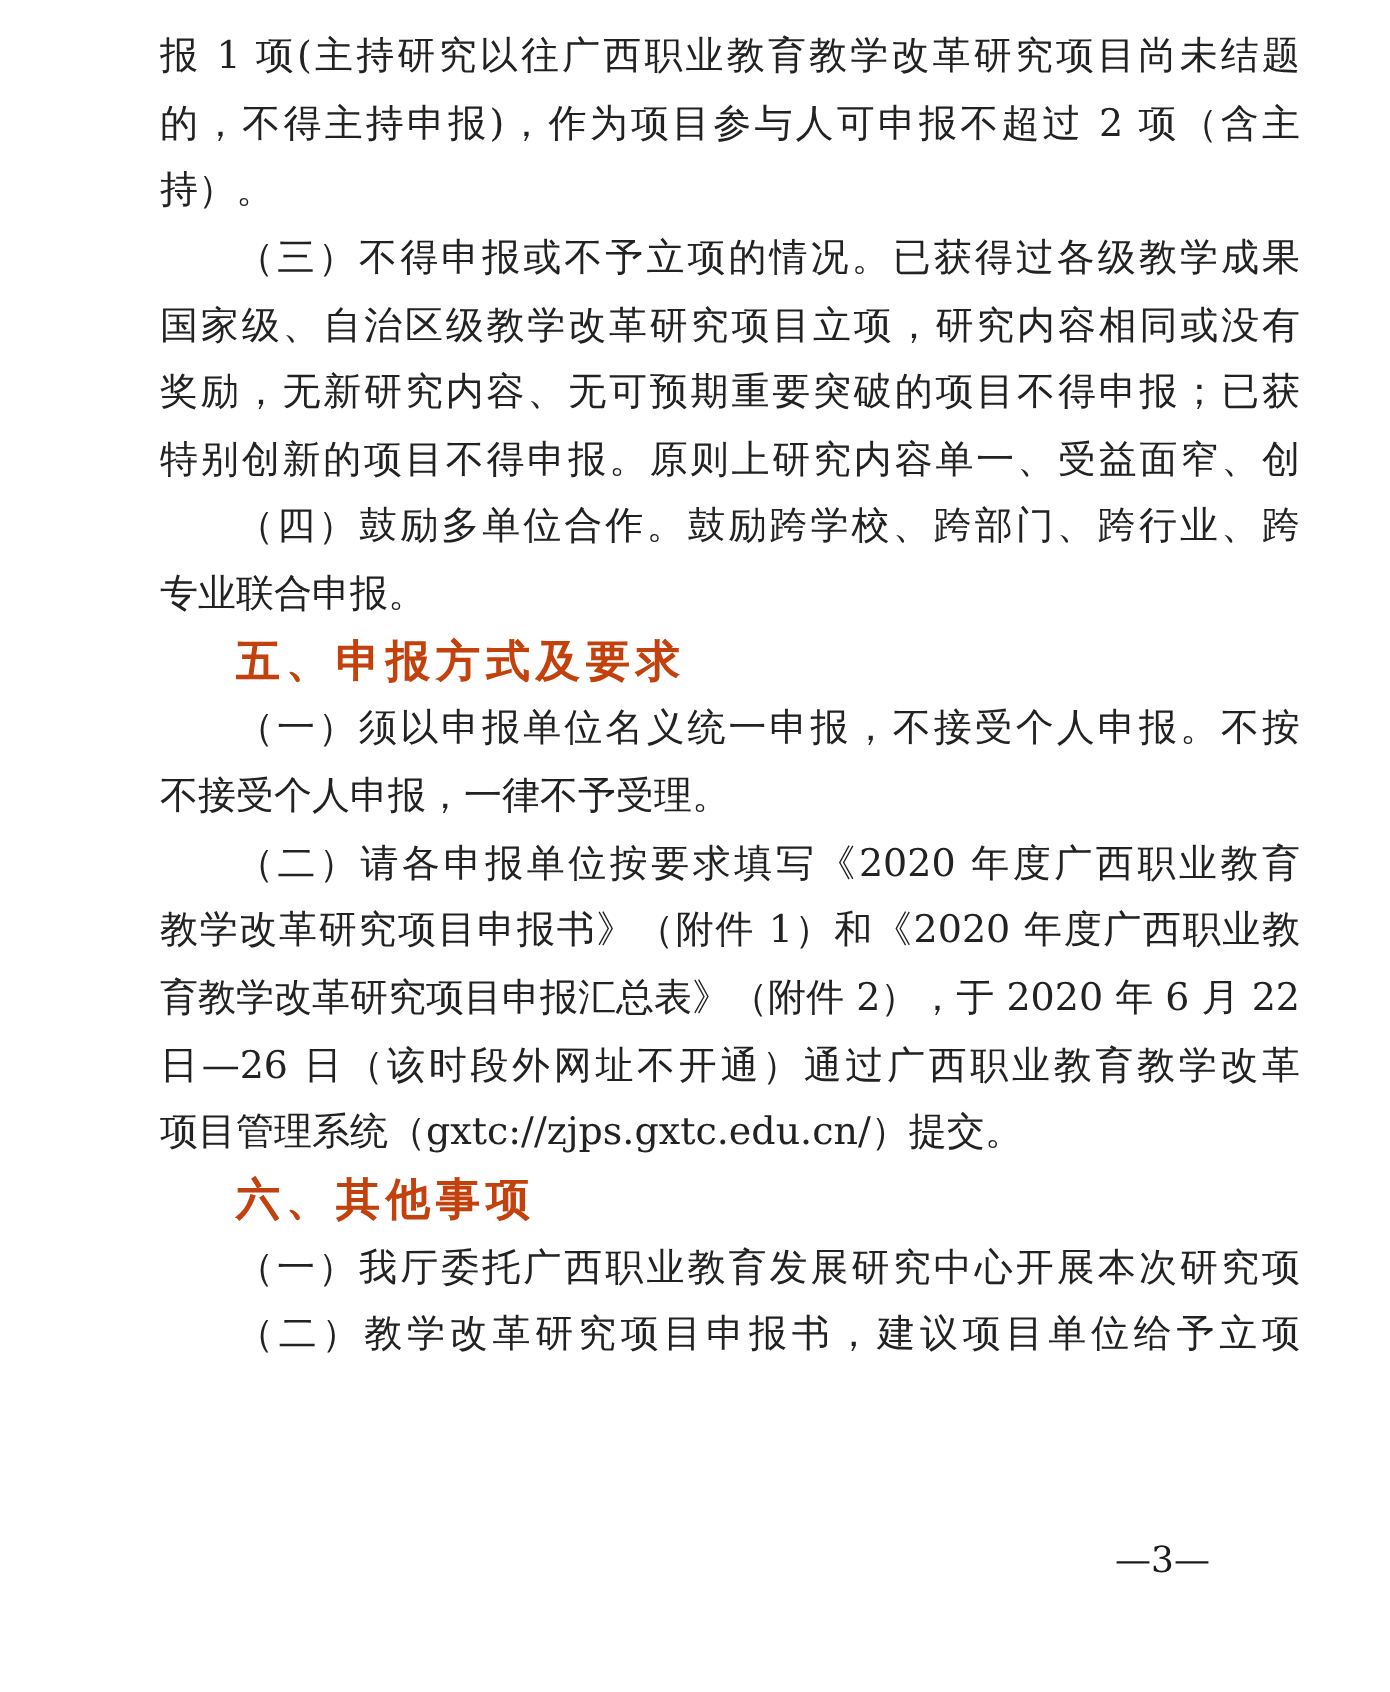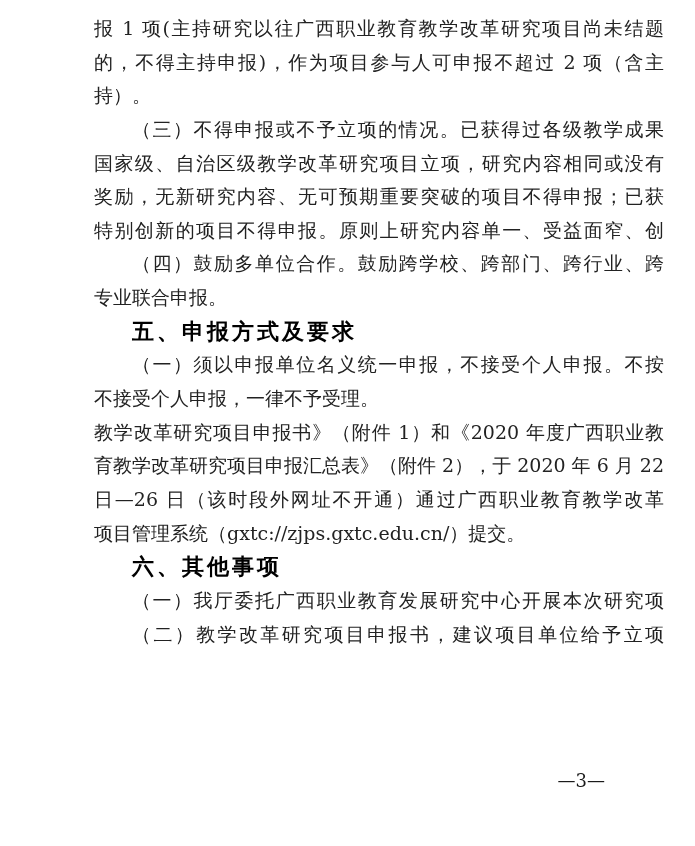--- a/index.html
+++ b/index.html
@@ -17,21 +17,21 @@
   .page {
     position: absolute;
     left: 0;
     top: 0;
     width: 695px;
     height: 846px;
     background: #ffffff;
   }
   .text-block {
     position: absolute;
-    left: 94px;
+    left: 80px;
     top: 12px;
     width: 570px;
     font-size: 19px;
     color: #222222;
   }
   .line {
     height: 33.65px;
     line-height: 33.65px;
     text-align: justify;
     white-space: normal;
@@ -47,21 +47,21 @@
     text-align-last: left;
   }
   .heading {
     text-align: left;
     text-align-last: left;
     text-indent: 38px;
     font-family: "DejaVu Sans", "Liberation Sans", sans-serif;
     font-weight: 700;
     font-size: 22px;
     letter-spacing: 3px;
-    color: #000000;
+    color: #c2410c;
   }
   .page-number {
     position: absolute;
     top: 770px;
     right: 90px;
     font-size: 18px;
     line-height: 22px;
     color: #1a1a1a;
     letter-spacing: 0;
   }
@@ -76,20 +76,21 @@
       <div class="line end">持）。</div>
       <div class="line full-indent">（三）不得申报或不予立项的情况。已获得过各级教学成果</div>
       <div class="line full">国家级、自治区级教学改革研究项目立项，研究内容相同或没有</div>
       <div class="line full">奖励，无新研究内容、无可预期重要突破的项目不得申报；已获</div>
       <div class="line full">特别创新的项目不得申报。原则上研究内容单一、受益面窄、创</div>
       <div class="line full-indent">（四）鼓励多单位合作。鼓励跨学校、跨部门、跨行业、跨</div>
       <div class="line end">专业联合申报。</div>
       <div class="line heading">五、申报方式及要求</div>
       <div class="line full-indent">（一）须以申报单位名义统一申报，不接受个人申报。不按</div>
       <div class="line end">不接受个人申报，一律不予受理。</div>
+      <div class="line full-indent">（二）请各申报单位按要求填写《2020 年度广西职业教育</div>
       <div class="line full">教学改革研究项目申报书》（附件 1）和《2020 年度广西职业教</div>
       <div class="line full">育教学改革研究项目申报汇总表》（附件 2），于 2020 年 6 月 22</div>
       <div class="line full">日—26 日（该时段外网址不开通）通过广西职业教育教学改革</div>
       <div class="line end">项目管理系统（gxtc://zjps.gxtc.edu.cn/）提交。</div>
       <div class="line heading">六、其他事项</div>
       <div class="line full-indent">（一）我厅委托广西职业教育发展研究中心开展本次研究项</div>
       <div class="line full-indent">（二）教学改革研究项目申报书，建议项目单位给予立项</div>
     </div>
   <div class="page-number">—3—</div>
 </div>

